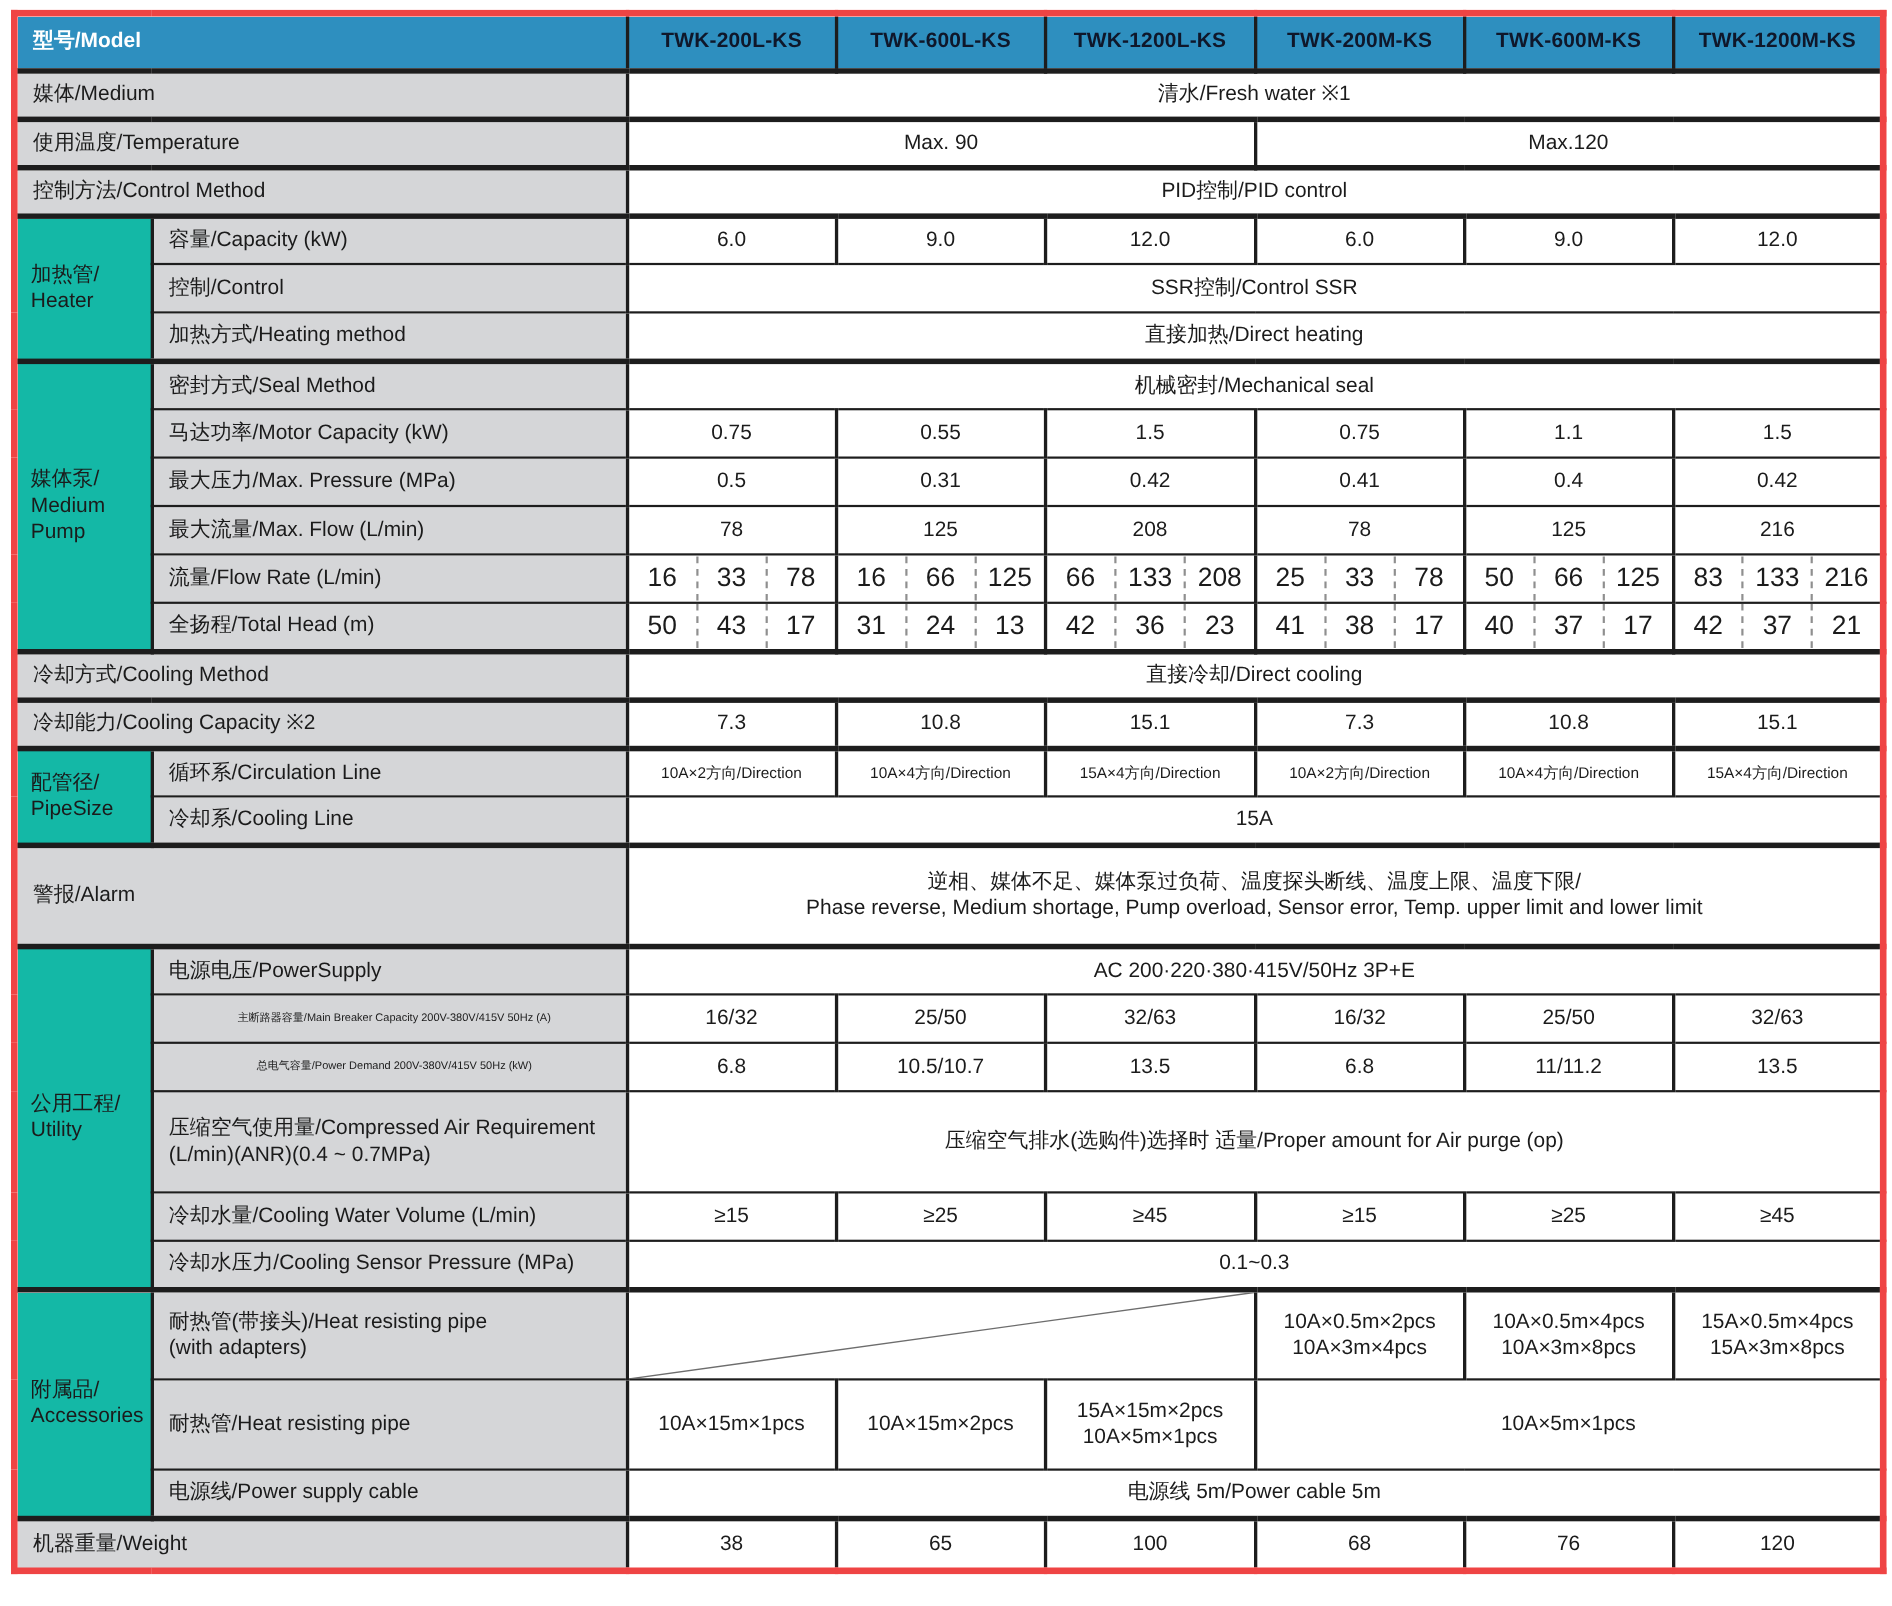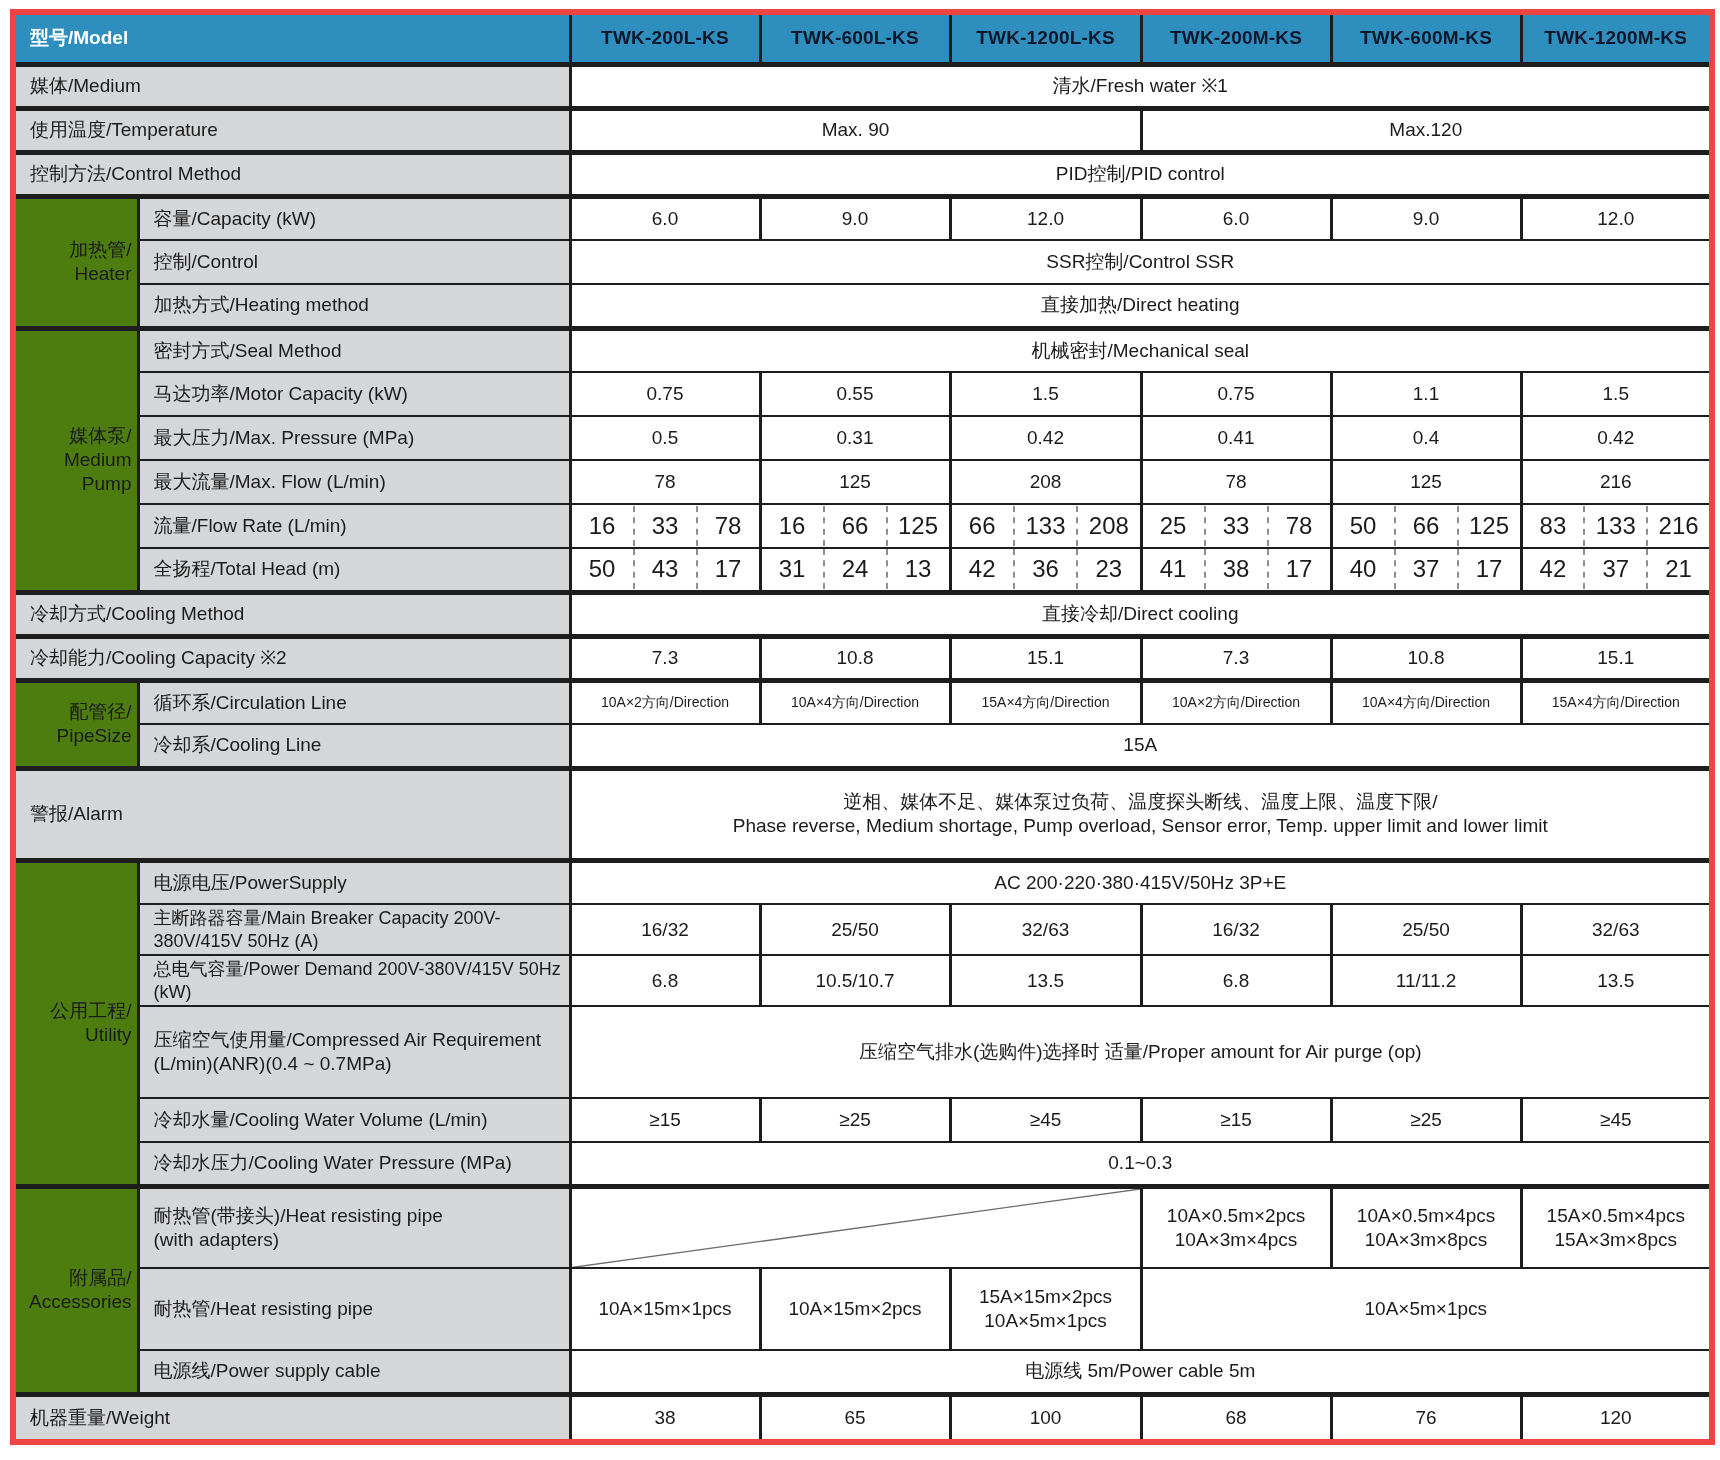--- a/index.html
+++ b/index.html
@@ -10,24 +10,24 @@
         padding:2px 5px;text-align:center;vertical-align:middle;font-size:19px;
         white-space:pre-line;overflow:hidden;line-height:1.25;}
   tr{height:44px;}
   tr.hdr{height:52px;}
   tr.tall90{height:92px;}
   tr.tall78{height:82px;}
   tr.bt > td{border-top-width:5px;}
   th.model{background:#2e8fbf;color:#0f172a;font-weight:bold;letter-spacing:.2px;}
   th.modelLbl{background:#2e8fbf;color:#ffffff;font-weight:bold;text-align:left;padding-left:14px;}
   .lbl{background:#d5d6d8;text-align:left;padding-left:14px;}
-  .grp{background:#4d7c0f;text-align:right;padding-left:12px;}
+  .grp{background:#14b8a6;text-align:left;padding-left:12px;}
   .val{background:#ffffff;}
   .sm{font-size:14px;padding-left:2px;padding-right:2px;}
-  .lblsm{font-size:18px;}
+  .lblsm{font-size:10px;text-align:center;}
   .p0{padding:0;}
   .triple{display:flex;align-items:stretch;height:40px;}
   .triple span{flex:1;display:flex;align-items:center;justify-content:center;font-size:24px;}
   .triple span + span{border-left:2px dashed #8f8f8f;}
   td.diag{padding:0;position:relative;}
   td.diag svg{position:absolute;left:0;top:0;width:100%;height:100%;display:block;}
 </style>
 </head>
 <body>
 
@@ -225,21 +225,21 @@
   <tr>
     <td class="lbl">冷却水量/Cooling Water Volume (L/min)</td>
     <td class="val">≥15</td>
     <td class="val">≥25</td>
     <td class="val">≥45</td>
     <td class="val">≥15</td>
     <td class="val">≥25</td>
     <td class="val">≥45</td>
   </tr>
   <tr>
-    <td class="lbl">冷却水压力/Cooling Water Pressure (MPa)</td>
+    <td class="lbl">冷却水压力/Cooling Sensor Pressure (MPa)</td>
     <td class="val" colspan="6">0.1~0.3</td>
   </tr>
 
   <tr class="bt tall78">
     <td class="grp" rowspan="3">附属品/
 Accessories</td>
     <td class="lbl">耐热管(带接头)/Heat resisting pipe
 (with adapters)</td>
     <td class="val diag" colspan="3">
       <svg viewBox="0 0 100 100" preserveAspectRatio="none">

